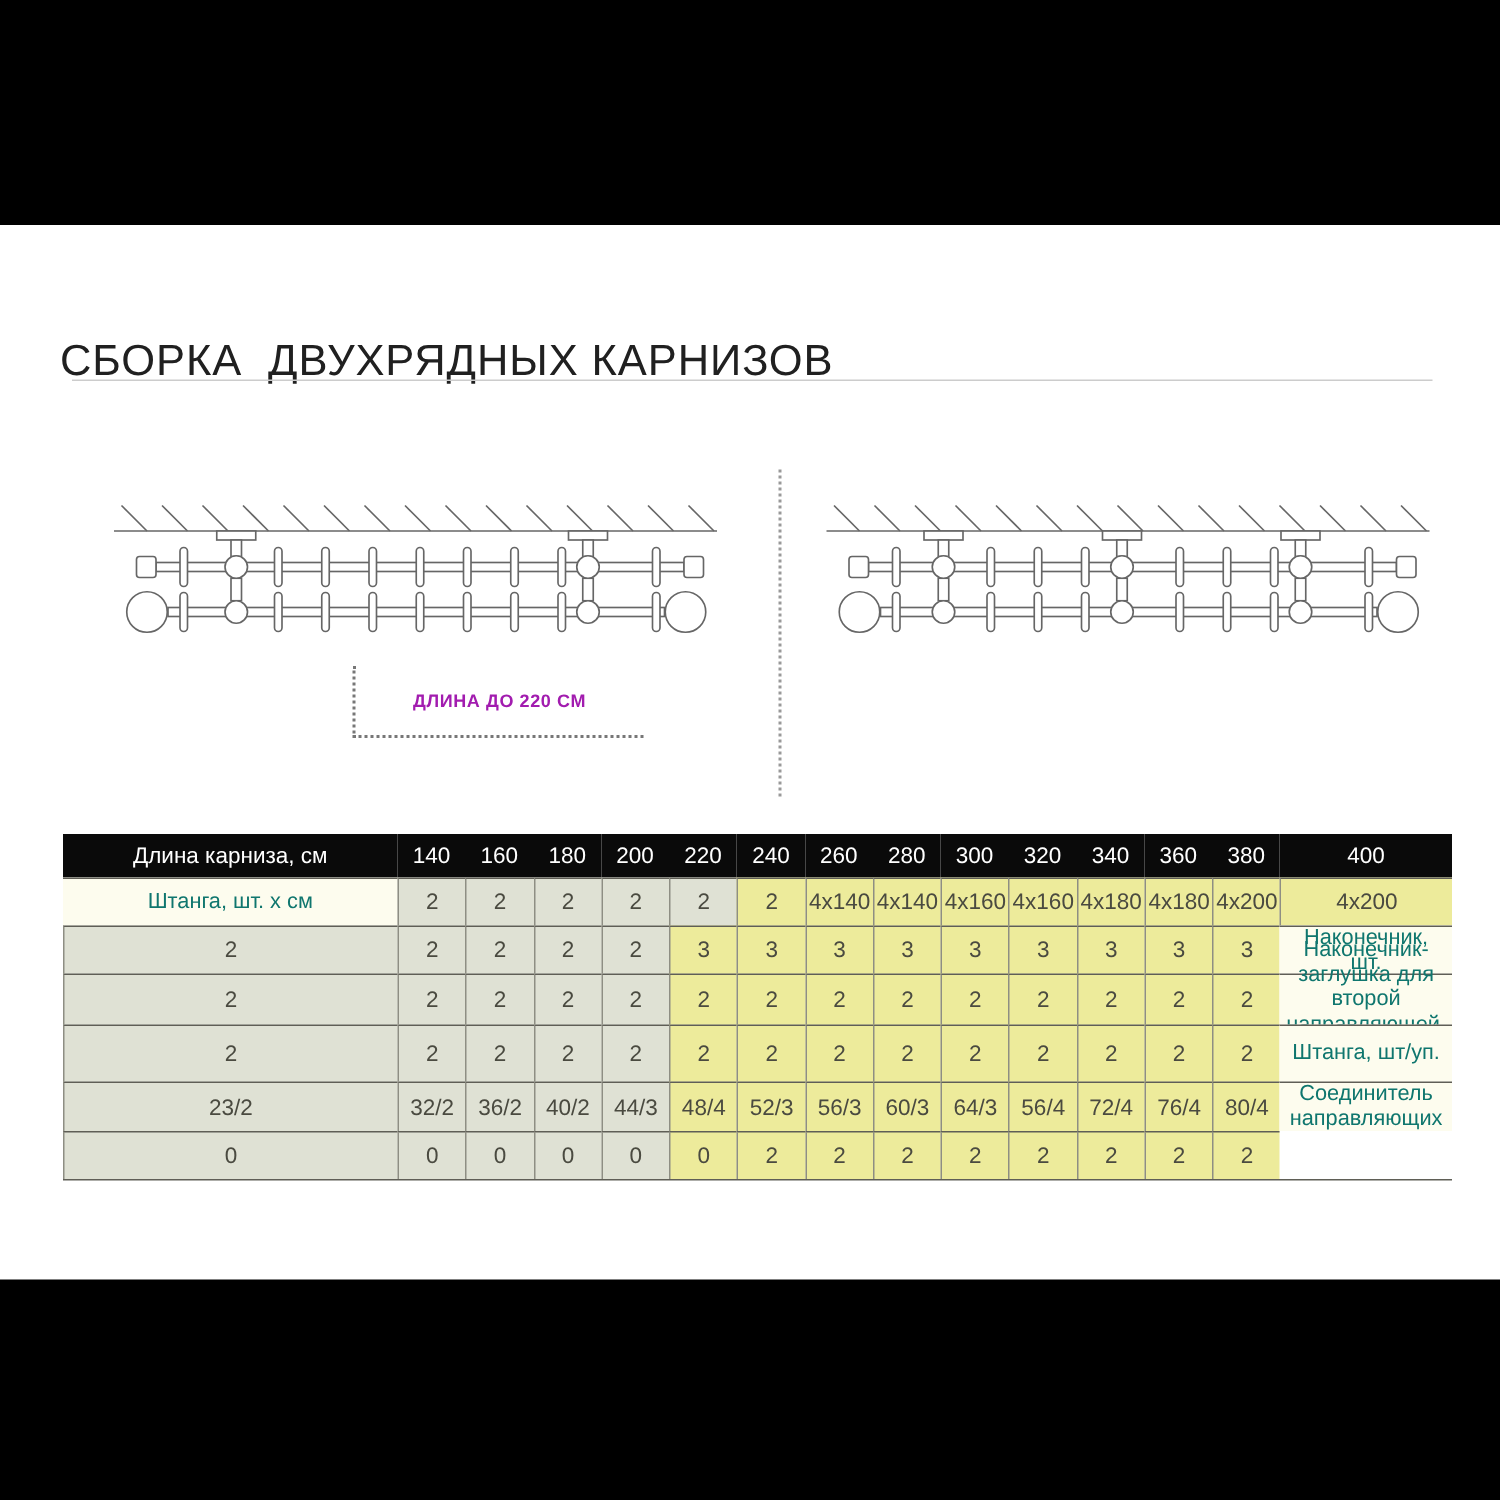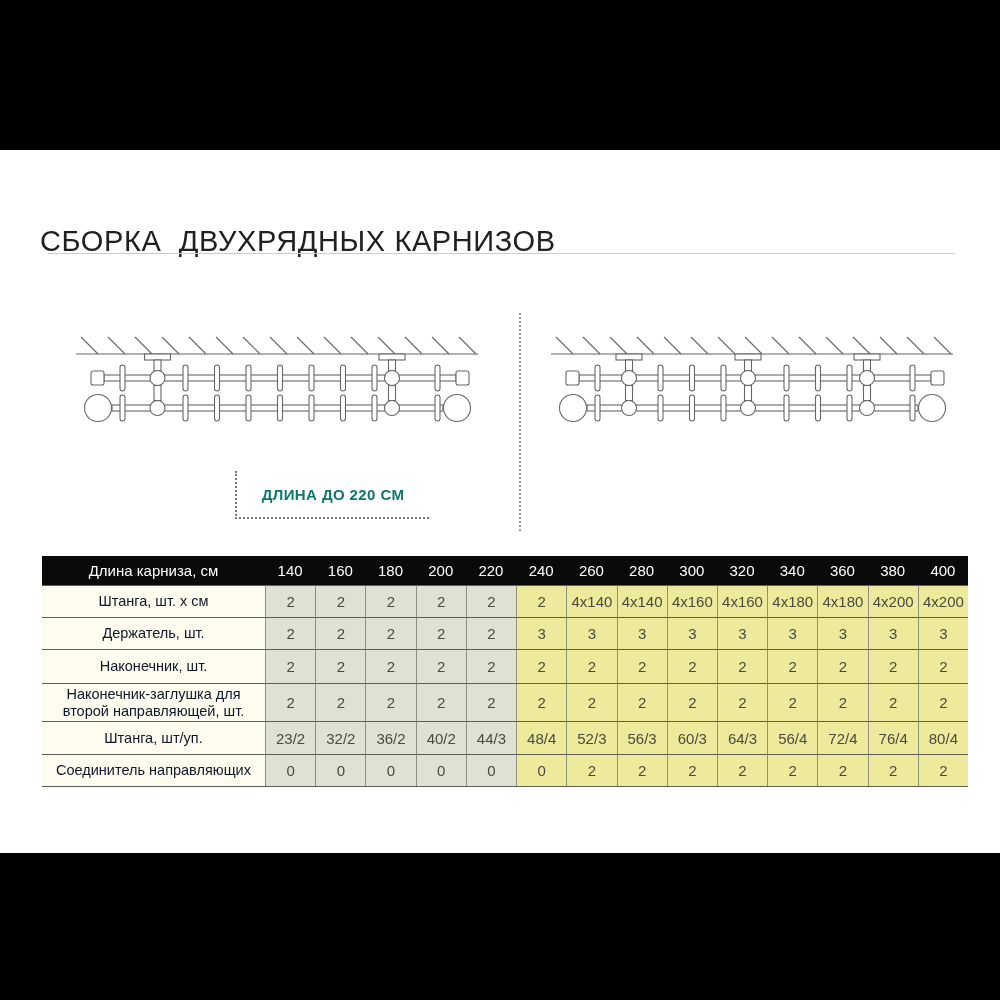--- a/index.html
+++ b/index.html
@@ -29,36 +29,36 @@
     position:absolute;left:40px;top:206px;font-size:29px;font-weight:normal;
     color:var(--text-dark);letter-spacing:.6px;white-space:pre;
   }
   .title-underline{position:absolute;left:48px;top:253px;width:907px;height:1px;background:var(--divider);}
   .diagram{position:absolute;top:330px;width:415px;height:110px;}
   .diagram.left{left:70px;}
   .diagram.right{left:545px;}
   .diagram svg{width:100%;height:100%;display:block;}
   .diag-divider{position:absolute;left:519px;top:313px;height:218px;width:0;border-left:2px dotted #999;}
   .length-label{
-    position:absolute;top:471px;height:46px;display:flex;align-items:center;justify-content:center;
+    position:absolute;top:444px;height:46px;display:flex;align-items:center;justify-content:center;
     border-left:2px dotted var(--dotted);border-bottom:2px dotted var(--dotted);
-    font-size:15px;font-weight:bold;color:#0f766e;letter-spacing:.4px;
+    font-size:12px;font-weight:bold;color:#a21caf;letter-spacing:.4px;
   }
   .length-label.left{left:235px;width:192px;}
   .length-label.right{left:733px;width:210px;}
   .tbl{
     position:absolute;left:42px;top:556px;width:926px;
     display:grid;grid-template-columns:223px repeat(14,1fr);
     grid-template-rows:29px 32px 32px 34px 38px 33px 32px;
     border-bottom:1.5px solid var(--border-dark);
   }
   .tbl > div{display:flex;align-items:center;justify-content:center;text-align:center;}
   .th{background:var(--table-header-bg);color:var(--table-header-text);font-size:15px;}
   .rl{
-    background:var(--label-col-bg);color:#0f172a;font-size:14.5px;
+    background:var(--label-col-bg);color:#0f766e;font-size:14.5px;
     border-top:1px solid var(--border-dark);line-height:1.15;padding:0 4px;box-sizing:border-box;
   }
   .cell{
     font-size:15px;color:var(--cell-text);
     border-top:1px solid var(--border-dark);border-left:1px solid var(--border-light);
   }
   .cell.gray{background:var(--col-muted-bg);}
   .cell.yellow{background:var(--col-highlight-bg);}
 </style>
 </head>
@@ -209,21 +209,20 @@
       <div class="cell gray">2</div>
       <div class="cell yellow">2</div>
       <div class="cell yellow">4x140</div>
       <div class="cell yellow">4x140</div>
       <div class="cell yellow">4x160</div>
       <div class="cell yellow">4x160</div>
       <div class="cell yellow">4x180</div>
       <div class="cell yellow">4x180</div>
       <div class="cell yellow">4x200</div>
       <div class="cell yellow">4x200</div>
-      <div class="rl">Держатель, шт.</div>
       <div class="cell gray">2</div>
       <div class="cell gray">2</div>
       <div class="cell gray">2</div>
       <div class="cell gray">2</div>
       <div class="cell gray">2</div>
       <div class="cell yellow">3</div>
       <div class="cell yellow">3</div>
       <div class="cell yellow">3</div>
       <div class="cell yellow">3</div>
       <div class="cell yellow">3</div>

